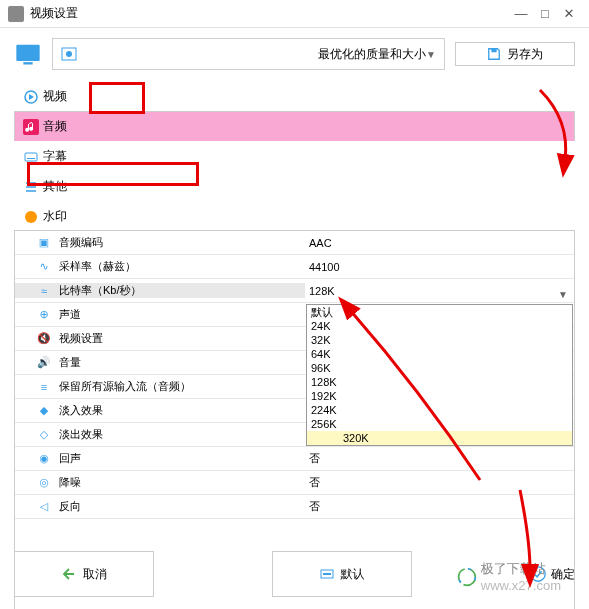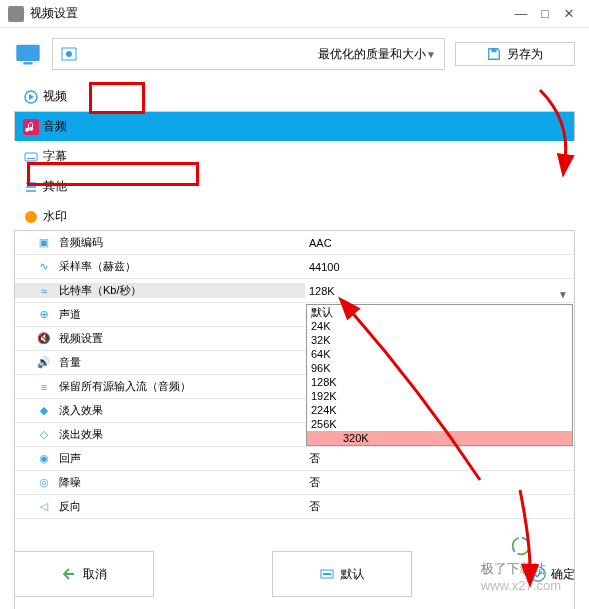--- a/index.html
+++ b/index.html
@@ -15,42 +15,42 @@
 .preset-icon svg { width: 100%; height: 100%; }
 .preset-select { flex: 1; height: 32px; border: 1px solid #d0d0d0; display: flex; align-items: center; padding: 0 8px; cursor: pointer; }
 .preset-select .film-icon { width: 16px; height: 16px; margin-right: 6px; }
 .preset-select .txt { font-size: 12px; flex: 1; }
 .preset-select .arrow { color: #666; font-size: 10px; }
 .save-as-btn { width: 120px; height: 24px; border: 1px solid #ccc; display: flex; align-items: center; justify-content: center; gap: 6px; font-size: 12px; cursor: pointer; background: #fff; }
 
 .tabs-wrap { margin: 0 14px 0 14px; }
 .tabs { display: flex; gap: 0; border-bottom: 1px solid #ccc; flex-direction: column; }
 .tab { display: flex; align-items: center; gap: 4px; padding: 6px 8px; font-size: 12px; border: 1px solid transparent; border-bottom: none; cursor: pointer; position: relative; top: 1px; }
-.tab.active { border-color: #ccc; background: #0ea5e9; }
+.tab.active { border-color: #ccc; background: #f9a8d4; }
 .tab .tab-icon { width: 16px; height: 16px; display: flex; align-items: center; justify-content: center; }
 .redbox { position: absolute; border: 3px solid #e60000; pointer-events: none; z-index: 10; }
 
 .settings { border: 1px solid #ccc; border-top: none; margin: 0 14px; height: 440px; position: relative; background: #fff; overflow: hidden; }
 .row { display: flex; align-items: center; height: 24px; border-bottom: 1px solid #e8e8e8; font-size: 11px; }
 .row .label-cell { width: 290px; display: flex; align-items: center; padding-left: 22px; gap: 8px; }
 .row .label-cell .row-icon { width: 14px; height: 14px; display: flex; align-items: center; justify-content: center; color: #3aa0e8; }
 .row .value-cell { flex: 1; padding-left: 4px; position: relative; }
 .row.selected .label-cell { background: #e8e8e8; }
 .row .value-cell .dd-arrow { position: absolute; right: 6px; top: 4px; font-size: 10px; color: #666; }
 
 .dropdown { position: absolute; left: 291px; right: 1px; top: 73px; background: #fff; border: 1px solid #999; font-size: 11px; z-index: 5; }
 .dropdown .opt { padding: 0 4px; height: 14px; line-height: 14px; cursor: pointer; }
-.dropdown .opt.highlight { background: #fca5a5; padding-left: 36px; }
+.dropdown .opt.highlight { background: #fef9c3; padding-left: 36px; }
 
 .footer { position: absolute; bottom: 12px; left: 14px; right: 14px; display: flex; justify-content: space-between; align-items: center; }
 .footer .btn { width: 140px; height: 46px; border: 1px solid #ccc; display: flex; align-items: center; justify-content: center; gap: 6px; font-size: 12px; cursor: pointer; background: #fff; }
 .footer .right-group { display: flex; align-items: center; gap: 18px; }
 .ok-btn { display: flex; align-items: center; gap: 4px; font-size: 12px; cursor: pointer; }
 .ok-btn svg { width: 18px; height: 18px; }
-.watermark { position: absolute; right: 28px; bottom: 16px; font-size: 14px; color: #999; z-index: 2; display:flex; align-items:center; gap:4px;flex-direction:column;}
+.watermark { position: absolute; right: 28px; bottom: 16px; font-size: 14px; color: #999; z-index: 2; display:flex; align-items:center; gap:4px;}
 .watermark svg { width: 20px; height: 20px;}
 
 .arrow-annot { position: absolute; z-index: 20; pointer-events: none; }
 </style>
 </head>
 <body>
 
 <div class="titlebar">
   <div class="app-icon"></div>
   <div class="title">视频设置</div>

